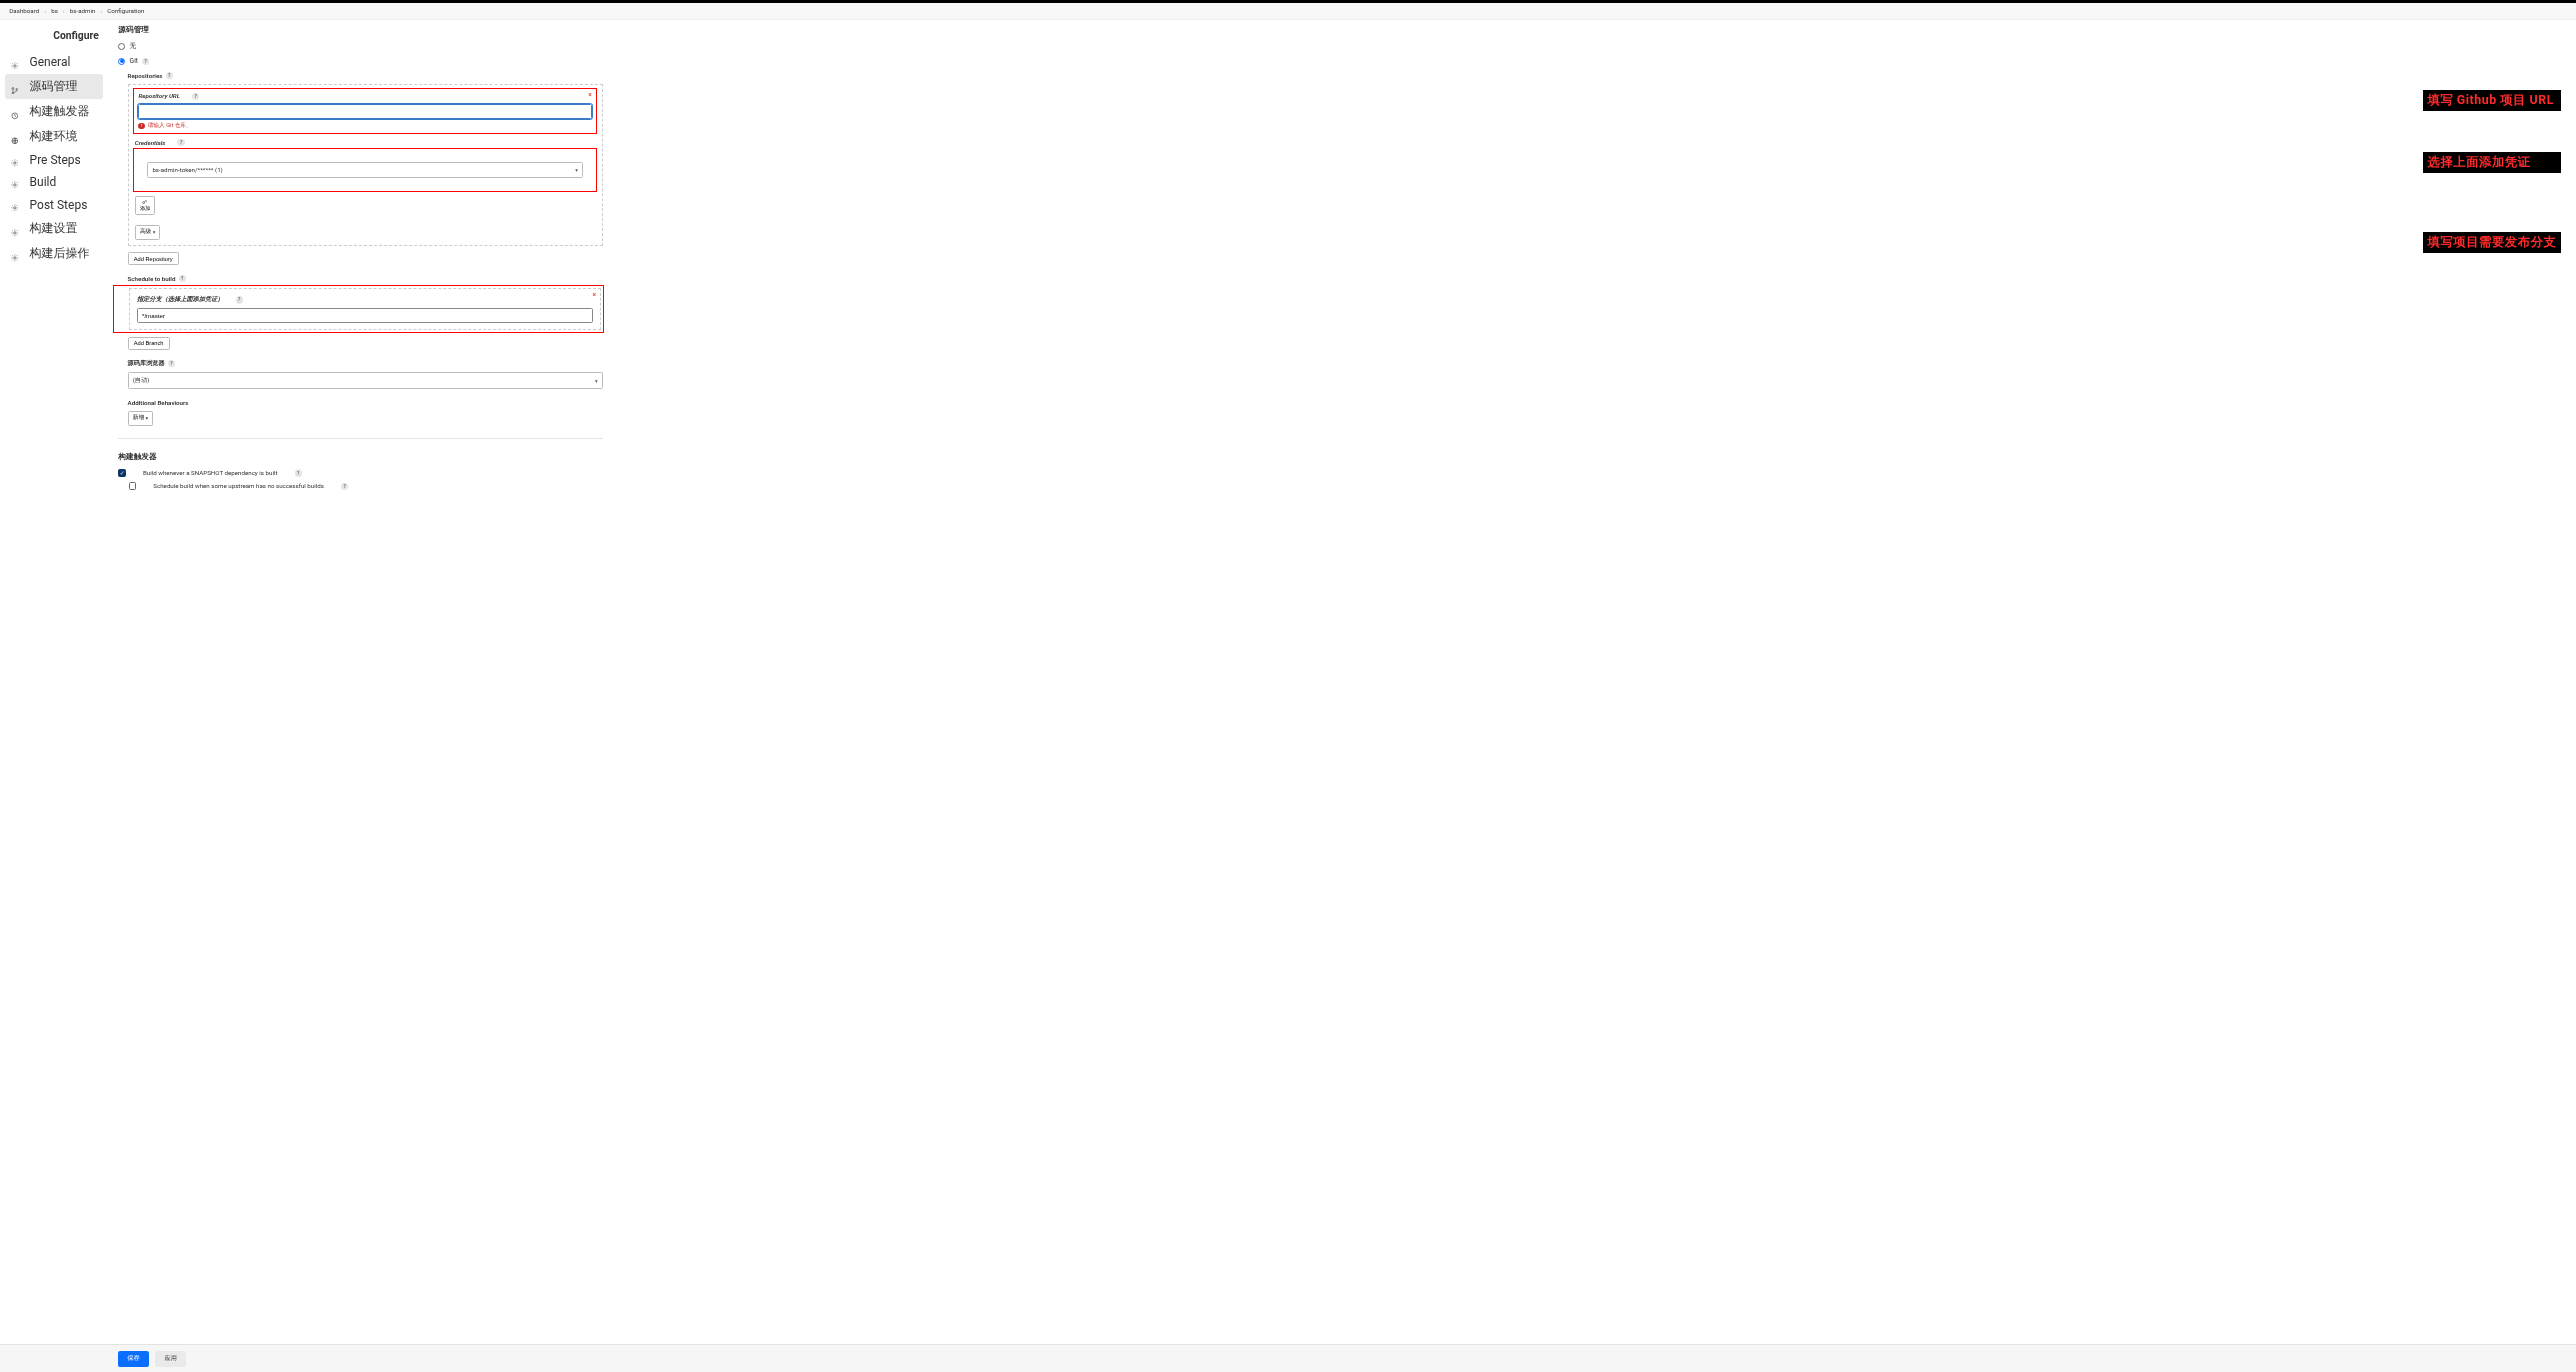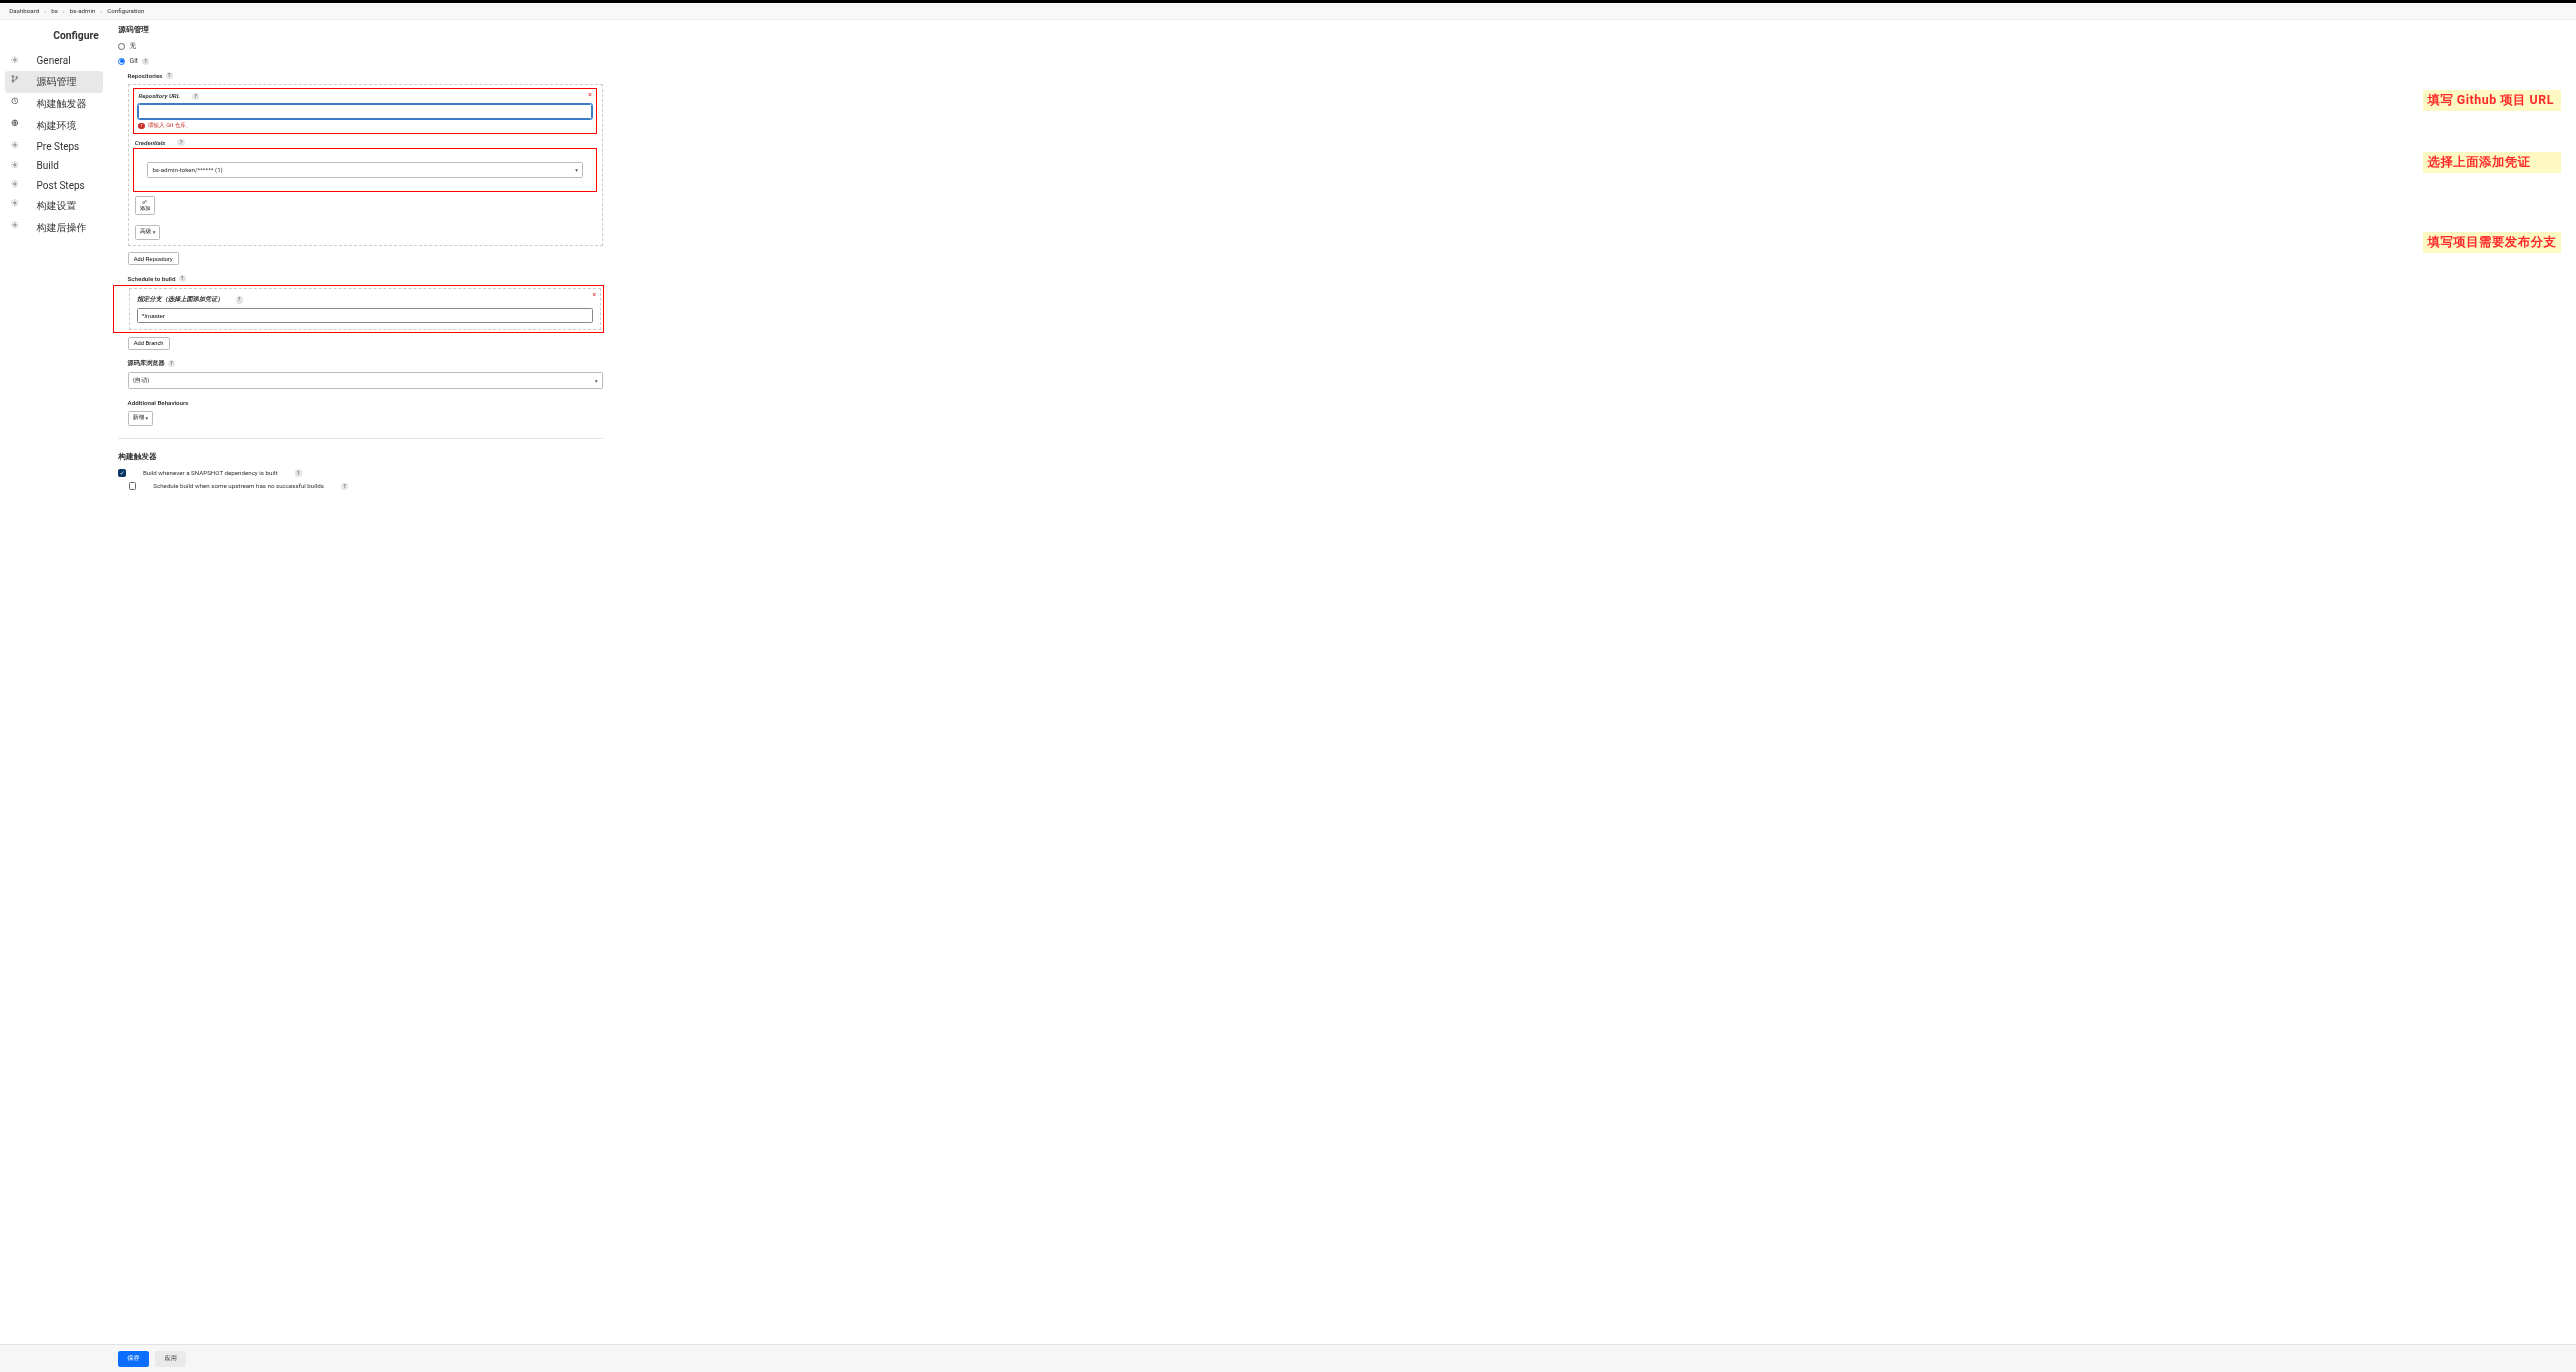--- a/index.html
+++ b/index.html
@@ -4,21 +4,21 @@
 <style>
 * { box-sizing: border-box; margin: 0; padding: 0; }
 body { font-family: -apple-system, BlinkMacSystemFont, "Segoe UI", Roboto, sans-serif; font-size: 6.7px; color: #333; background: #fff; }
 .top-black-bar { height: 2.6px; background: #000; }
 .breadcrumb-bar { background: #f8f8f8; padding: 4.1px 9.3px; border-bottom: 0.5px solid #eee; display: flex; align-items: center; gap: 5.2px; font-size: 6.2px; }
 .breadcrumb-bar a { color: #333; text-decoration: none; }
 .breadcrumb-bar .sep { color: #999; font-size: 5.2px; }
 .page-wrap { display: flex; }
 .sidebar { width: 108px; padding: 9.3px 5.2px; }
 .sidebar h1 { font-size: 10.3px; font-weight: 700; margin: 0 4.1px 9.3px 4.1px; text-align: right; }
-.sidebar-item { display: flex; align-items: flex-start; gap: 18px; padding: 4.1px 5.2px; border-radius: 3.1px; font-size: 10px; cursor: pointer; color: #333; }
+.sidebar-item { display: flex; align-items: flex-end; gap: 11px; padding: 4.1px 5.2px; border-radius: 3.1px; font-size: 12px; cursor: pointer; color: #333; }
 .sidebar-item.active { background: #e8e8e8; font-weight: 500; }
 .sidebar-item .icon { width: 8.2px; height: 8.2px; display: flex; align-items: center; justify-content: center; flex-shrink: 0; }
 .main { flex: 1; padding: 5.2px 10.3px 41px 10.3px; max-width: 505px; }
 .section-title { font-size: 7.7px; font-weight: 700; margin-bottom: 7.2px; }
 .radio-row { display: flex; align-items: center; gap: 4.1px; margin-bottom: 6.2px; font-size: 6.7px; }
 .radio { width: 7.2px; height: 7.2px; border: 0.8px solid #666; border-radius: 50%; display: inline-block; position: relative; }
 .radio.selected { border-color: #0b6efd; }
 .radio.selected::after { content: ''; position: absolute; width: 4.1px; height: 4.1px; background: #0b6efd; border-radius: 50%; top: 0.5px; left: 0.5px; }
 .help { width: 7.2px; height: 7.2px; border-radius: 50%; background: #e5e5e5; color: #666; display: inline-flex; align-items: center; justify-content: center; font-size: 4.6px; font-weight: 700; cursor: pointer; }
 .sub-label { font-size: 6.2px; font-weight: 600; display: flex; align-items: center; gap: 3.1px; margin-bottom: 4.1px; }
@@ -32,21 +32,21 @@
 .error-icon { width: 6.2px; height: 6.2px; border-radius: 50%; background: #c9302c; color: #fff; display: inline-flex; align-items: center; justify-content: center; font-size: 4.1px; font-weight: 700; }
 .redbox { border: 1.5px solid #ff0000; padding: 1px; margin: -1.5px; }
 .btn-small { border: 0.5px solid #bbb; background: #fff; padding: 2.6px 5.2px; font-size: 5.7px; border-radius: 1.5px; cursor: pointer; display: inline-flex; align-items: center; gap: 2.1px; }
 .btn-dropdown { border: 0.5px solid #bbb; background: #fff; padding: 2.6px 4.1px; font-size: 5.7px; border-radius: 1.5px; cursor: pointer; display: inline-flex; align-items: center; gap: 1.5px; }
 .close-x { position: absolute; top: 3.1px; right: 4.1px; color: #d9534f; font-size: 6.7px; font-weight: 700; cursor: pointer; line-height: 1; background: #fff; }
 .divider { border: none; border-top: 0.5px solid #e5e5e5; margin: 12.4px 0; }
 .checkbox { width: 7.7px; height: 7.7px; border: 0.8px solid #666; border-radius: 1.5px; display: inline-flex; align-items: center; justify-content: center; flex-shrink: 0; }
 .checkbox.checked { background: #0b3766; border-color: #0b3766; color: #fff; font-size: 5.7px; }
 .check-row { display: flex; align-items: center; gap: 17px; font-size: 6.2px; margin-bottom: 5.2px; }
 .annotations { position: absolute; right: 15.5px; top: 85px; display: flex; flex-direction: column; gap: 31px; }
-.anno { background: #fef9c3; color: #ff2a2a; font-size: 12.4px; font-weight: 700; padding: 2.1px 4.1px; white-space: nowrap; letter-spacing: 0.5px; }
+.anno { background: #000000; color: #ff2a2a; font-size: 12.4px; font-weight: 700; padding: 2.1px 4.1px; white-space: nowrap; letter-spacing: 0.5px; }
 .bottom-bar { position: fixed; bottom: 0; left: 0; right: 0; background: #f6f6f6; border-top: 0.5px solid #e3e3e3; padding: 5.2px 118px; display: flex; gap: 6.2px; }
 .btn-primary { background: #0b6efd; color: #fff; border: none; padding: 3.6px 9.3px; font-size: 6.2px; border-radius: 2.1px; cursor: pointer; }
 .btn-secondary { background: #eaeaea; color: #333; border: none; padding: 3.6px 9.3px; font-size: 6.2px; border-radius: 2.1px; cursor: pointer; }
 .indent { margin-left: 9.3px; }
 .indent2 { margin-left: 10.3px; }
 .key-icon { width: 5.2px; height: 5.2px; display: inline-block; }
 </style>
 </head>
 <body>
 

